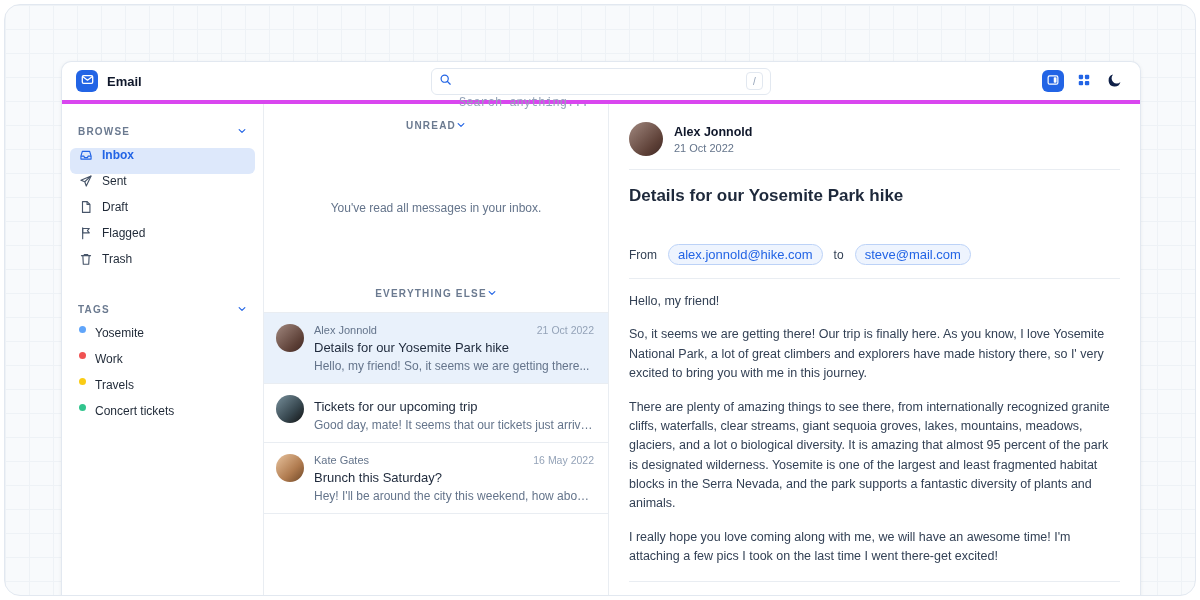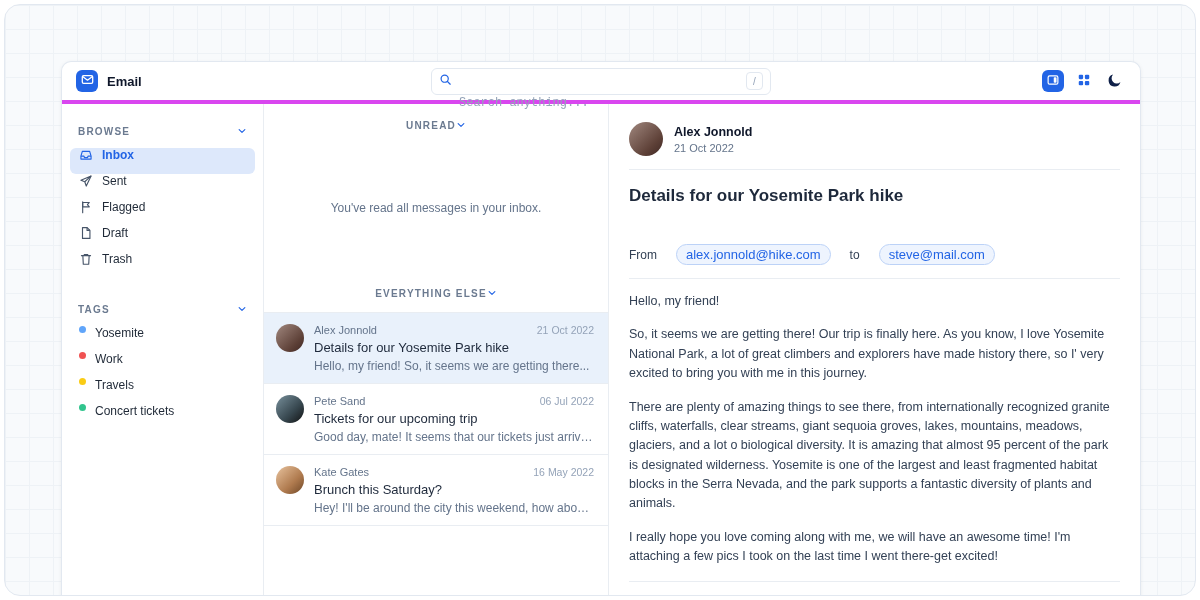--- a/index.html
+++ b/index.html
@@ -81,21 +81,21 @@
   .avatar-lg { width:34px; height:34px; border-radius:50%; flex:none; }
   .rh-name { font-size:12.5px; font-weight:700; color:#0f172a; }
   .rh-date { font-size:11px; color:#64748b; margin-top:3px; }
   .rh-actions { margin-left:auto; display:flex; align-items:center; gap:15px; }
   .reply-btn { border:1px solid #cbd5e1; background:#fff; border-radius:6px;
     padding:5px 14px; font-size:12px; color:#334155; font-family:inherit; cursor:pointer; }
   .plain-icon-btn { border:none; background:transparent; padding:0; cursor:pointer;
     color:#334155; display:flex; }
   .rule { border:none; border-top:1px solid #e9edf2; margin:13px 0; }
   .subject { font-size:17px; font-weight:600; color:#1e293b; margin:16px 0 11px; }
-  .fromline { display:flex; align-items:center; gap:19px; font-size:12px; color:#334155;margin-top:38px; }
+  .fromline { display:flex; align-items:center; gap:11px; font-size:12px; color:#334155;margin-top:38px; }
   .addr-pill { border:1px solid #bcd2f7; background:#eef4fe; color:#2264e5;
     border-radius:999px; padding:2px 9px; font-size:13px; cursor:pointer; }
   .mailbody p { font-size:12.5px; line-height:1.55; color:#334155; margin:0 0 14px; }
 </style>
 </head>
 <body>
 
 <div class="frame">
   <div class="app">
 
@@ -178,34 +178,34 @@
             <svg width="14" height="14" viewBox="0 0 16 16">
                 <path d="M13.8 2.2 2.2 7.2l4.4 1.7 1.7 4.9 5.5-11.6z" fill="none" stroke="currentColor" stroke-width="1.3" stroke-linejoin="round"></path>
                 <path d="M6.6 8.9l7.2-6.7" fill="none" stroke="currentColor" stroke-width="1.3"></path>
               </svg>
           </span>
           <span>Sent</span>
         </div>
         <div class="nav-item">
           <span class="nav-ic">
             <svg width="14" height="14" viewBox="0 0 16 16">
+                <path d="M4 1.8h5.3l3.2 3.2v9.2H4z" fill="none" stroke="currentColor" stroke-width="1.3" stroke-linejoin="round"></path>
+                <path d="M9.2 1.8V5h3.3" fill="none" stroke="currentColor" stroke-width="1.3" stroke-linejoin="round"></path>
+              </svg>
+          </span>
+          <span>Draft</span>
+        </div>
+        <div class="nav-item">
+          <span class="nav-ic">
+            <svg width="14" height="14" viewBox="0 0 16 16">
                 <path d="M4.2 14.6V2.2" stroke="currentColor" stroke-width="1.3" stroke-linecap="round"></path>
                 <path d="M4.2 2.8h7.6L9.6 5.3l2.2 2.5H4.2z" fill="none" stroke="currentColor" stroke-width="1.3" stroke-linejoin="round"></path>
               </svg>
           </span>
           <span>Flagged</span>
-        </div>
-        <div class="nav-item">
-          <span class="nav-ic">
-            <svg width="14" height="14" viewBox="0 0 16 16">
-                <path d="M4 1.8h5.3l3.2 3.2v9.2H4z" fill="none" stroke="currentColor" stroke-width="1.3" stroke-linejoin="round"></path>
-                <path d="M9.2 1.8V5h3.3" fill="none" stroke="currentColor" stroke-width="1.3" stroke-linejoin="round"></path>
-              </svg>
-          </span>
-          <span>Draft</span>
         </div>
         <div class="nav-item">
           <span class="nav-ic">
             <svg width="14" height="14" viewBox="0 0 16 16">
                 <path d="M2.8 4.2h10.4M6 4.2V2.8h4v1.4M4.4 4.2l.5 9.8h6.2l.5-9.8" fill="none" stroke="currentColor" stroke-width="1.3" stroke-linecap="round" stroke-linejoin="round"></path>
               </svg>
           </span>
           <span>Trash</span>
         </div>
 
@@ -265,24 +265,20 @@
               <span class="mi-date">21 Oct 2022</span>
             </div>
             <div class="mi-subject">Details for our Yosemite Park hike</div>
             <div class="mi-preview">Hello, my friend! So, it seems we are getting there...</div>
           </div>
         </div>
 
         <div class="mail-item">
           <div class="avatar av-pete"></div>
           <div class="mi-main">
-            <div class="mi-top">
-              <span class="mi-sender">Pete Sand</span>
-              <span class="mi-date">06 Jul 2022</span>
-            </div>
             <div class="mi-subject">Tickets for our upcoming trip</div>
             <div class="mi-preview">Good day, mate! It seems that our tickets just arrived...</div>
           </div>
         </div>
 
         <div class="mail-item">
           <div class="avatar av-kate"></div>
           <div class="mi-main">
             <div class="mi-top">
               <span class="mi-sender">Kate Gates</span>

